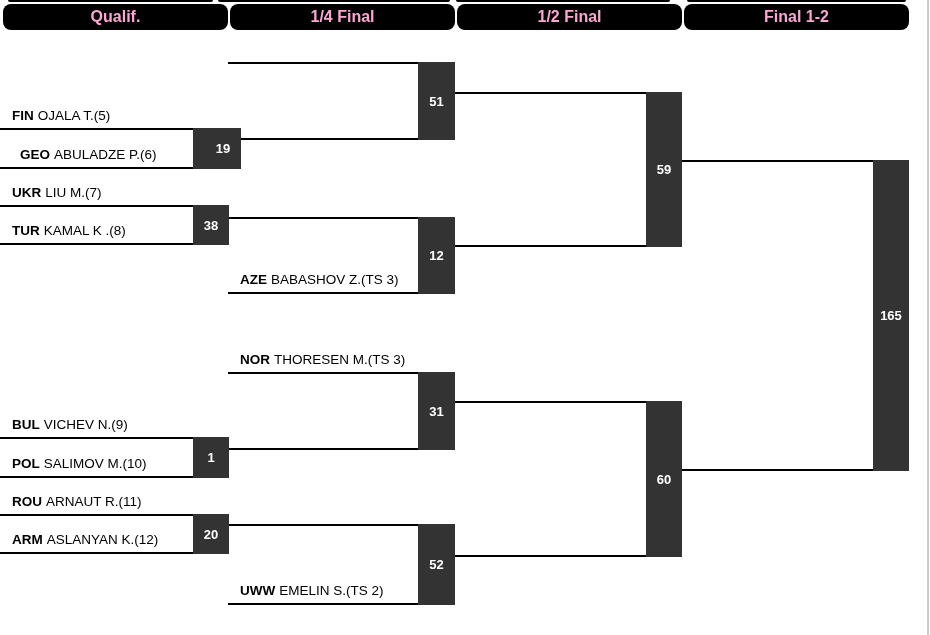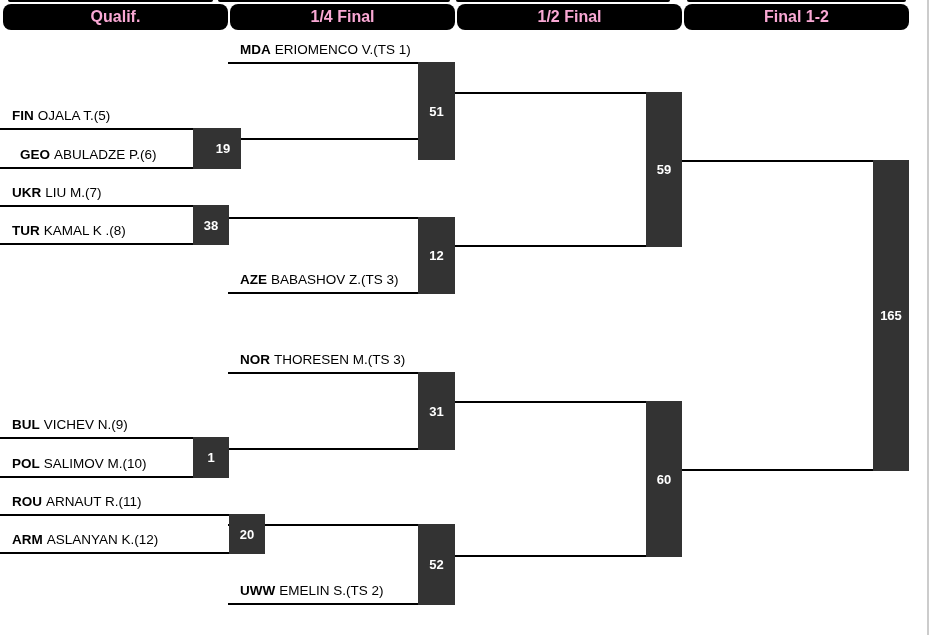--- a/index.html
+++ b/index.html
@@ -72,24 +72,24 @@
 
   <div class="mbox" style="left:193px; top:128px; width:36px; height:41px;padding-left:12px;">
       <span>19</span>
     </div>
   <div class="mbox" style="left:193px; top:205px; width:36px; height:40px;">
       <span>38</span>
     </div>
   <div class="mbox" style="left:193px; top:437px; width:36px; height:41px;">
       <span>1</span>
     </div>
-  <div class="mbox" style="left:193px; top:514px; width:36px; height:40px;margin-left:36px;">
+  <div class="mbox" style="left:193px; top:514px; width:36px; height:40px;">
       <span>20</span>
     </div>
-  <div class="mbox" style="left:418px; top:62px;  width:37px; height:98px;">
+  <div class="mbox" style="left:418px; top:62px;  width:37px; height:78px;">
       <span>51</span>
     </div>
   <div class="mbox" style="left:418px; top:217px; width:37px; height:77px;">
       <span>12</span>
     </div>
   <div class="mbox" style="left:418px; top:372px; width:37px; height:78px;">
       <span>31</span>
     </div>
   <div class="mbox" style="left:418px; top:524px; width:37px; height:81px;">
       <span>52</span>
@@ -97,21 +97,20 @@
   <div class="mbox" style="left:646px; top:92px;  width:36px; height:155px;">
       <span>59</span>
     </div>
   <div class="mbox" style="left:646px; top:401px; width:36px; height:156px;">
       <span>60</span>
     </div>
   <div class="mbox" style="left:873px; top:160px; width:36px; height:311px;">
       <span>165</span>
     </div>
 
-  <div class="entry" style="left:240px; top:42px;"><span class="cc">MDA</span><span>ERIOMENCO V.(TS 1)</span></div>
   <div class="entry" style="left:12px;  top:108px;"><span class="cc">FIN</span><span>OJALA T.(5)</span></div>
   <div class="entry" style="left:20px;  top:147px;"><span class="cc">GEO</span><span>ABULADZE P.(6)</span></div>
   <div class="entry" style="left:12px;  top:185px;"><span class="cc">UKR</span><span>LIU M.(7)</span></div>
   <div class="entry" style="left:12px;  top:223px;"><span class="cc">TUR</span><span>KAMAL K .(8)</span></div>
   <div class="entry" style="left:240px; top:272px;"><span class="cc">AZE</span><span>BABASHOV Z.(TS 3)</span></div>
   <div class="entry" style="left:240px; top:352px;"><span class="cc">NOR</span><span>THORESEN M.(TS 3)</span></div>
   <div class="entry" style="left:12px;  top:417px;text-align:center;"><span class="cc">BUL</span><span>VICHEV N.(9)</span></div>
   <div class="entry" style="left:12px;  top:456px;"><span class="cc">POL</span><span>SALIMOV M.(10)</span></div>
   <div class="entry" style="left:12px;  top:494px;"><span class="cc">ROU</span><span>ARNAUT R.(11)</span></div>
   <div class="entry" style="left:12px;  top:532px;"><span class="cc">ARM</span><span>ASLANYAN K.(12)</span></div>

